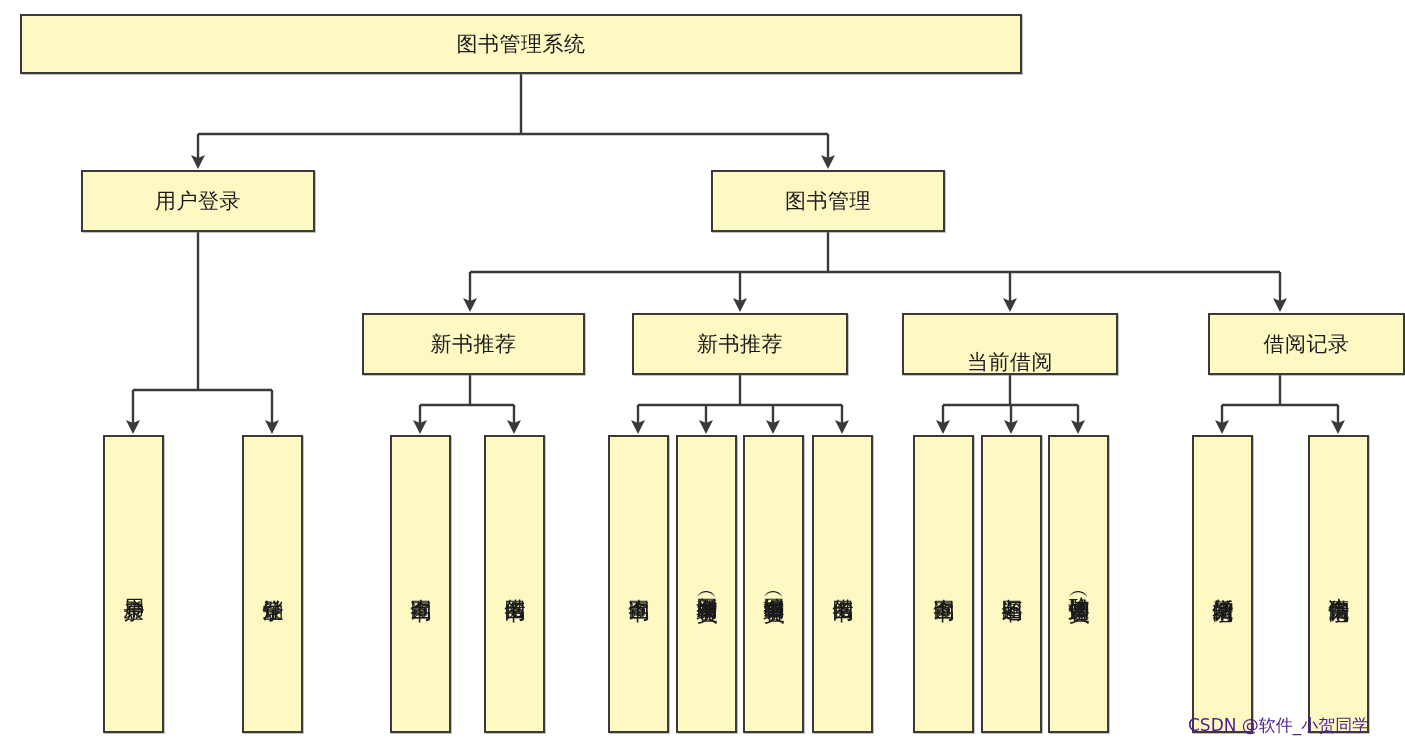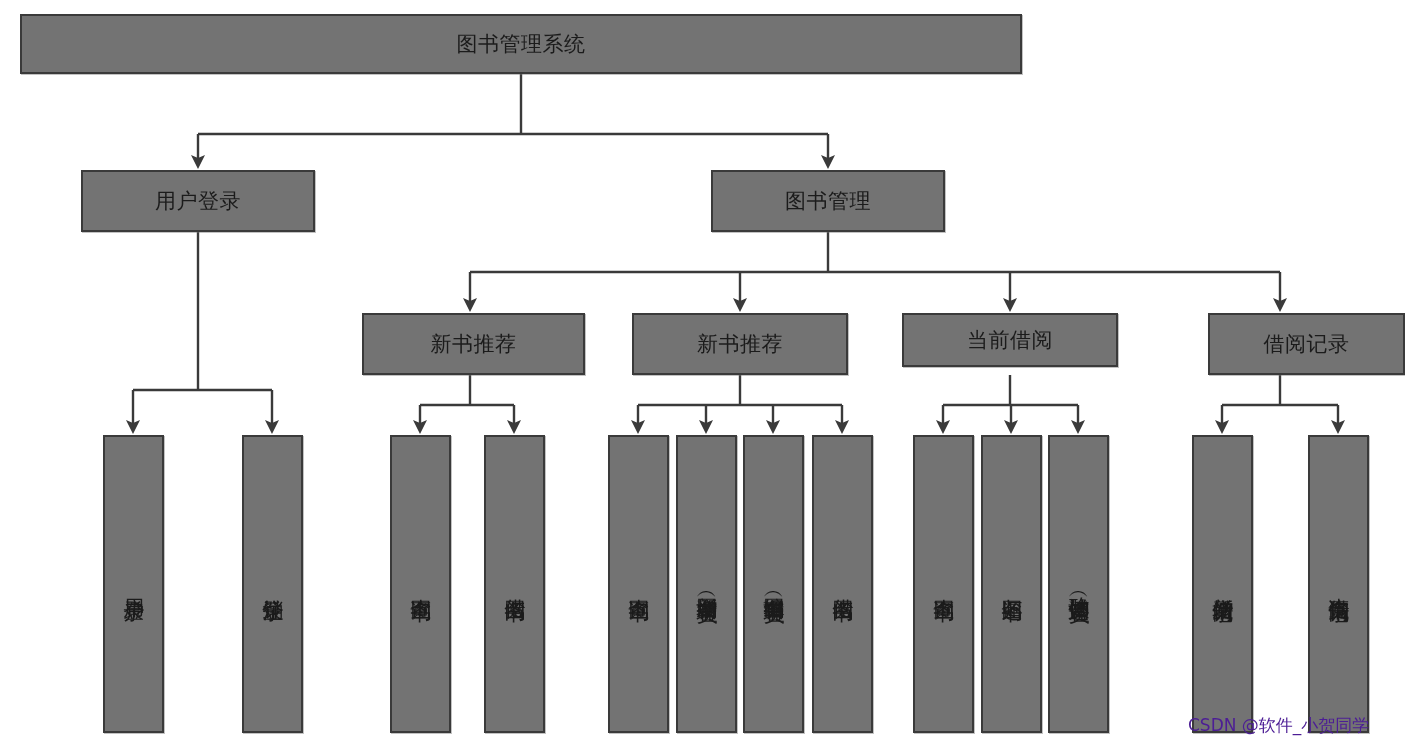--- a/index.html
+++ b/index.html
@@ -23,21 +23,21 @@
     position: absolute;
     left: 0;
     top: 0;
     width: 1405px;
     height: 747px;
   }
   .node {
     position: absolute;
     box-sizing: border-box;
     border: 2px solid #3a3a3a;
-    background: #737373;
+    background: #fef9c3;
     display: flex;
     align-items: center;
     justify-content: center;
     box-shadow: 1px 1px 0 rgba(120,120,120,0.45);
   }
   .node-label {
     color: #1b1b1b;
     font-size: 21px;
     line-height: 1.05;
     letter-spacing: 0.5px;
@@ -139,21 +139,21 @@
   <div class="node" style="left:711px; top:170px; width:234px; height:62px;">
     <span class="node-label">图书管理</span>
   </div>
 
   <div class="node" style="left:362px; top:313px; width:223px; height:62px;">
     <span class="node-label">新书推荐</span>
   </div>
   <div class="node" style="left:632px; top:313px; width:216px; height:62px;">
     <span class="node-label">新书推荐</span>
   </div>
-  <div class="node" style="left:902px; top:313px; width:216px; height:54px;">
+  <div class="node" style="left:902px; top:313px; width:216px; height:62px;align-items:flex-end;">
     <span class="node-label">当前借阅</span>
   </div>
   <div class="node" style="left:1208px; top:313px; width:197px; height:62px;">
     <span class="node-label">借阅记录</span>
   </div>
 
   <div class="node node-vertical" style="left:103px; top:435px; width:61px; height:298px;">
     <span class="node-label">用户登录</span>
   </div>
   <div class="node node-vertical" style="left:242px; top:435px; width:61px; height:298px;">

